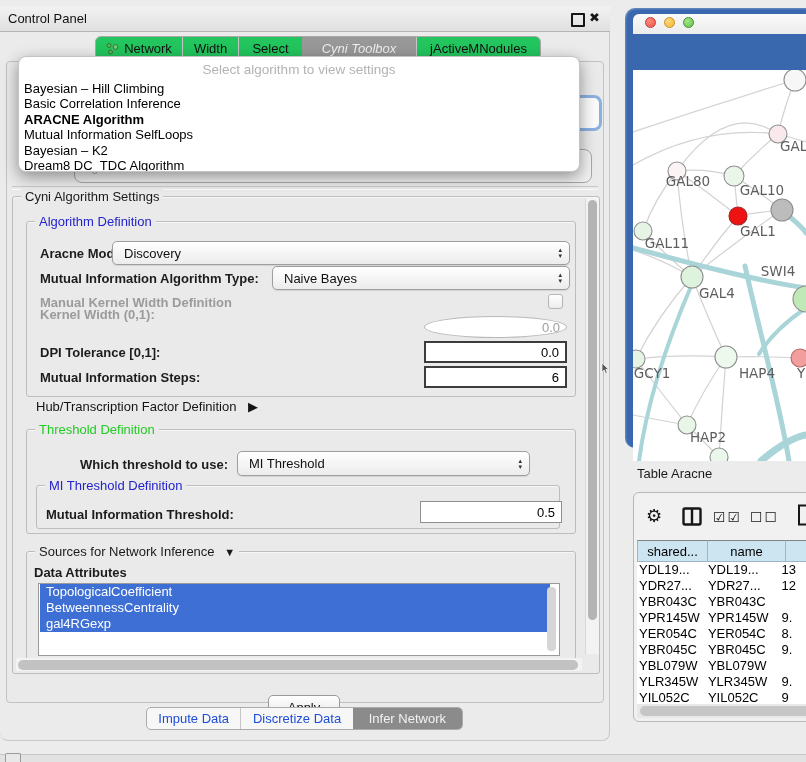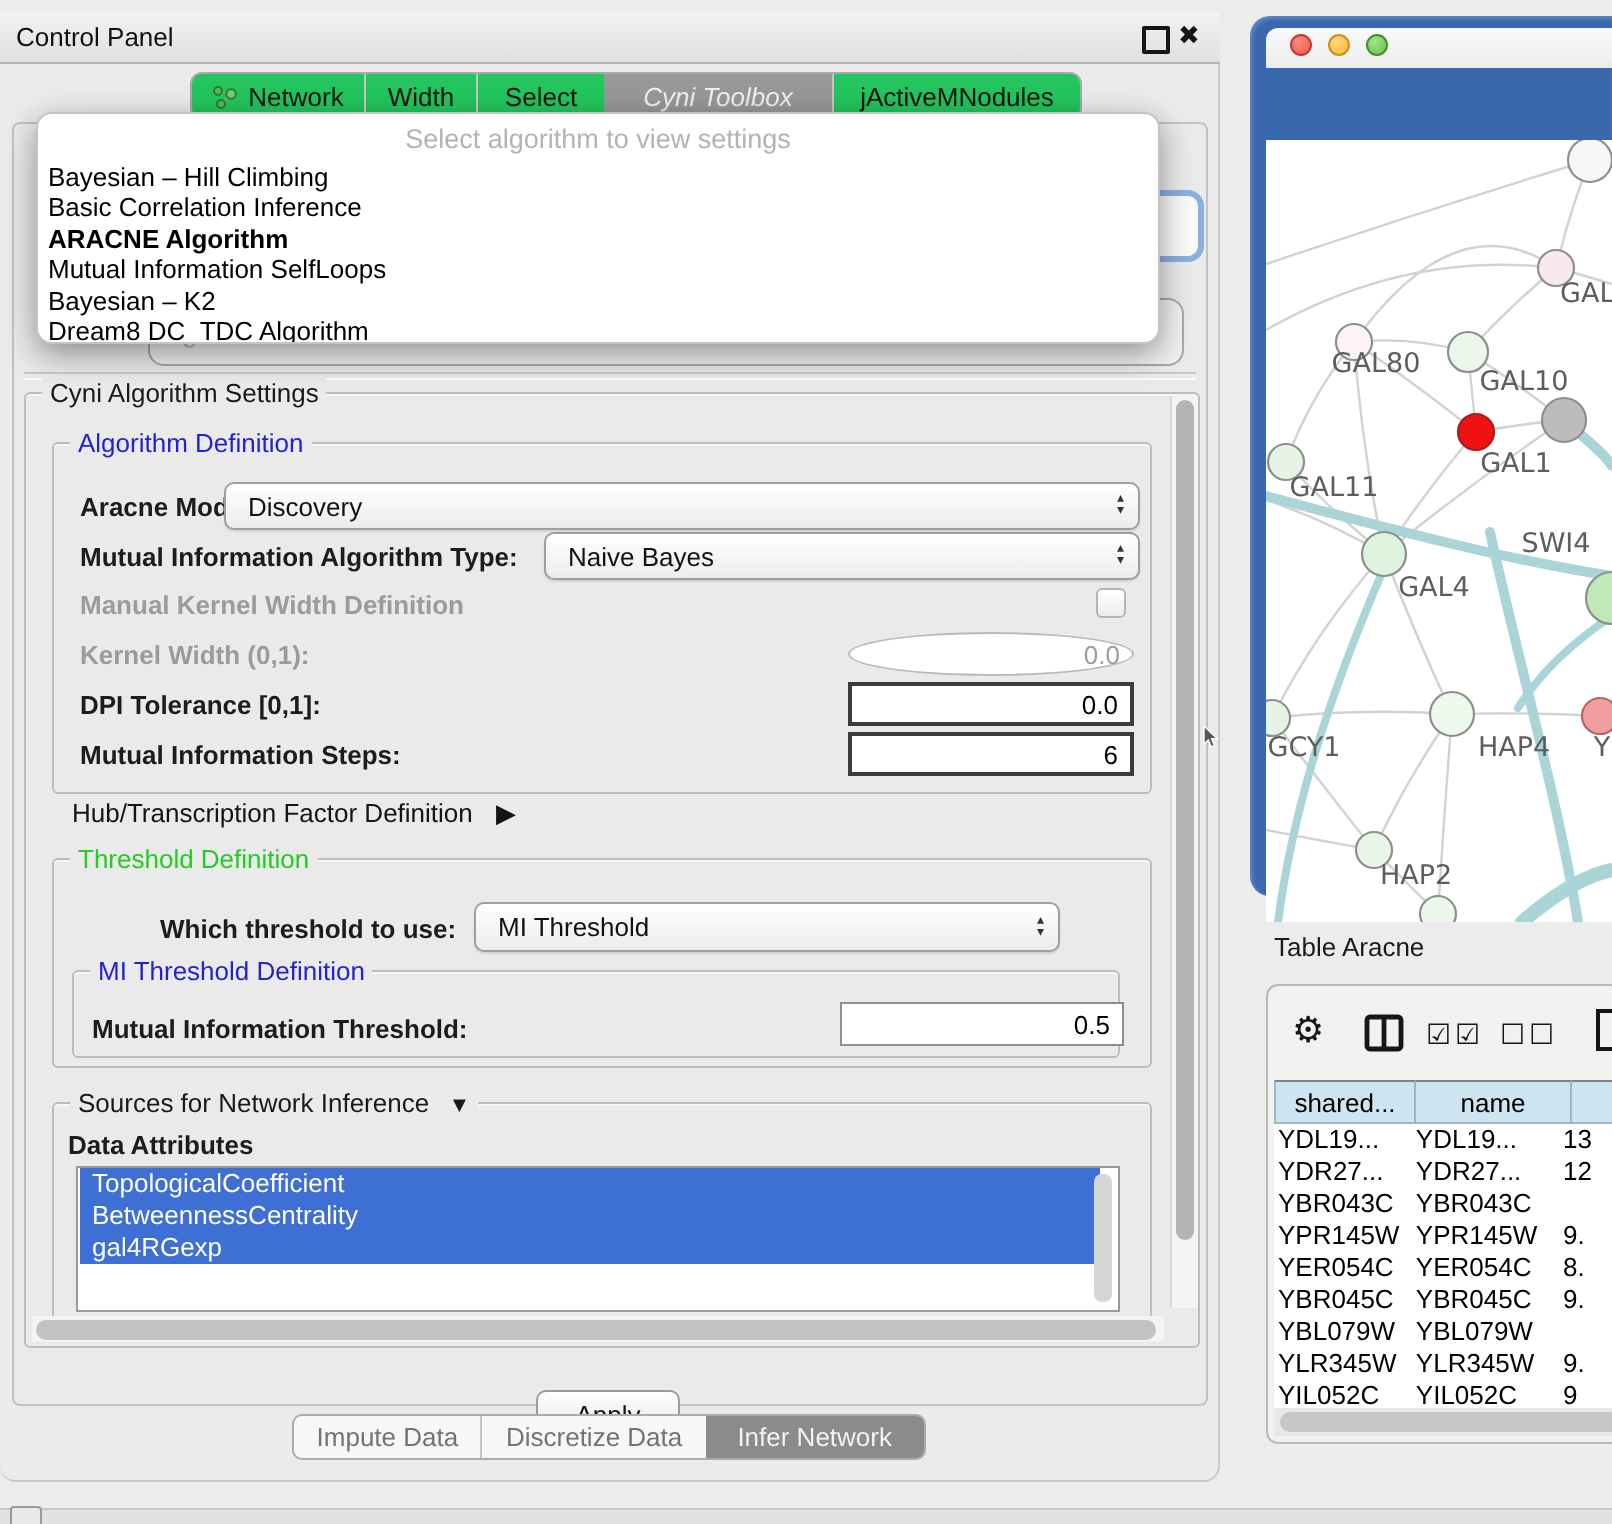--- a/index.html
+++ b/index.html
@@ -50,21 +50,21 @@
   .sb-thumb{position:absolute;background:#b4b4b4;border-radius:5px;}
 
   
   #attr-list{left:38px;top:583px;width:522px;height:73px;background:#fff;border:1px solid #9a9a9a;box-sizing:border-box;overflow:hidden;}
   .attr-item{height:16px;line-height:16px;background:#3e6fd4;color:#fff;font-size:13px;padding-left:6px;margin-left:1px;width:504px;white-space:nowrap;overflow:hidden;}
   #attr-scroll{position:absolute;right:3px;top:3px;width:9px;height:64px;background:#d6d6d6;border-radius:4px;}
 
   #apply-btn{left:268px;top:675px;width:70px;height:22px;border:1px solid #9a9a9a;border-radius:5px;background:linear-gradient(#ffffff,#e4e4e4);font-size:13px;color:#111;display:flex;align-items:center;justify-content:center;margin-top:20px;}
 
   #bottom-tabs{left:146px;top:707px;width:317px;height:23px;background:#f7f7f7;border:1px solid #ababab;border-radius:5px;display:flex;box-sizing:border-box;overflow:hidden;}
-  .btab{display:flex;align-items:center;justify-content:center;font-size:13px;color:#737373;height:100%;box-sizing:border-box;white-space:nowrap;}
+  .btab{display:flex;align-items:center;justify-content:center;font-size:13px;color:#1d4ed8;height:100%;box-sizing:border-box;white-space:nowrap;}
   .btab.sep{border-left:1px solid #c6c6c6;}
   .btab.sel{background:#8b8b8b;color:#f2f2f2;border-left:none;}
 
   
   #algo-popup{left:18px;top:56px;width:562px;height:116px;background:#fff;border:1px solid #c4c4c4;border-radius:8px;box-shadow:0 5px 16px rgba(0,0,0,.4);z-index:10;box-sizing:border-box;overflow:hidden;}
   #algo-placeholder{height:24px;line-height:26px;text-align:center;color:#b3b3b3;font-size:13.5px;}
   .algo-item{line-height:15.4px;font-size:13px;padding-left:5px;color:#000;white-space:nowrap;}
   .algo-item.selbold{font-weight:bold;}
 
   
@@ -159,21 +159,21 @@
   <div class="lbl" style="left:40px;top:271px;">Mutual Information Algorithm Type:</div>
   <div class="combo" style="left:272px;top:266px;width:298px;height:24px;">
     <span>Naive Bayes</span>
     <span class="stepper">
         <span>▴</span>
         <span>▾</span>
       </span>
   </div>
   <div class="lbl dis" style="left:40px;top:295px;">Manual Kernel Width Definition</div>
   <div class="abs" id="kernel-checkbox"></div>
-  <div class="lbl dis" style="left:40px;top:320px;">Kernel Width (0,1):</div>
+  <div class="lbl dis" style="left:40px;top:307px;">Kernel Width (0,1):</div>
   <div class="field light" style="left:424px;top:316px;width:143px;height:22px;">0.0</div>
   <div class="lbl" style="left:40px;top:345px;">DPI Tolerance [0,1]:</div>
   <div class="field dark" style="left:424px;top:341px;width:143px;height:22px;">0.0</div>
   <div class="lbl" style="left:40px;top:370px;">Mutual Information Steps:</div>
   <div class="field dark" style="left:424px;top:366px;width:143px;height:22px;">6</div>
 
   <div class="lbl plain" style="left:36px;top:399px;">
     <span>Hub/Transcription Factor Definition</span>
     <span style="margin-left:8px;font-size:13px;">▶</span>
   </div>

